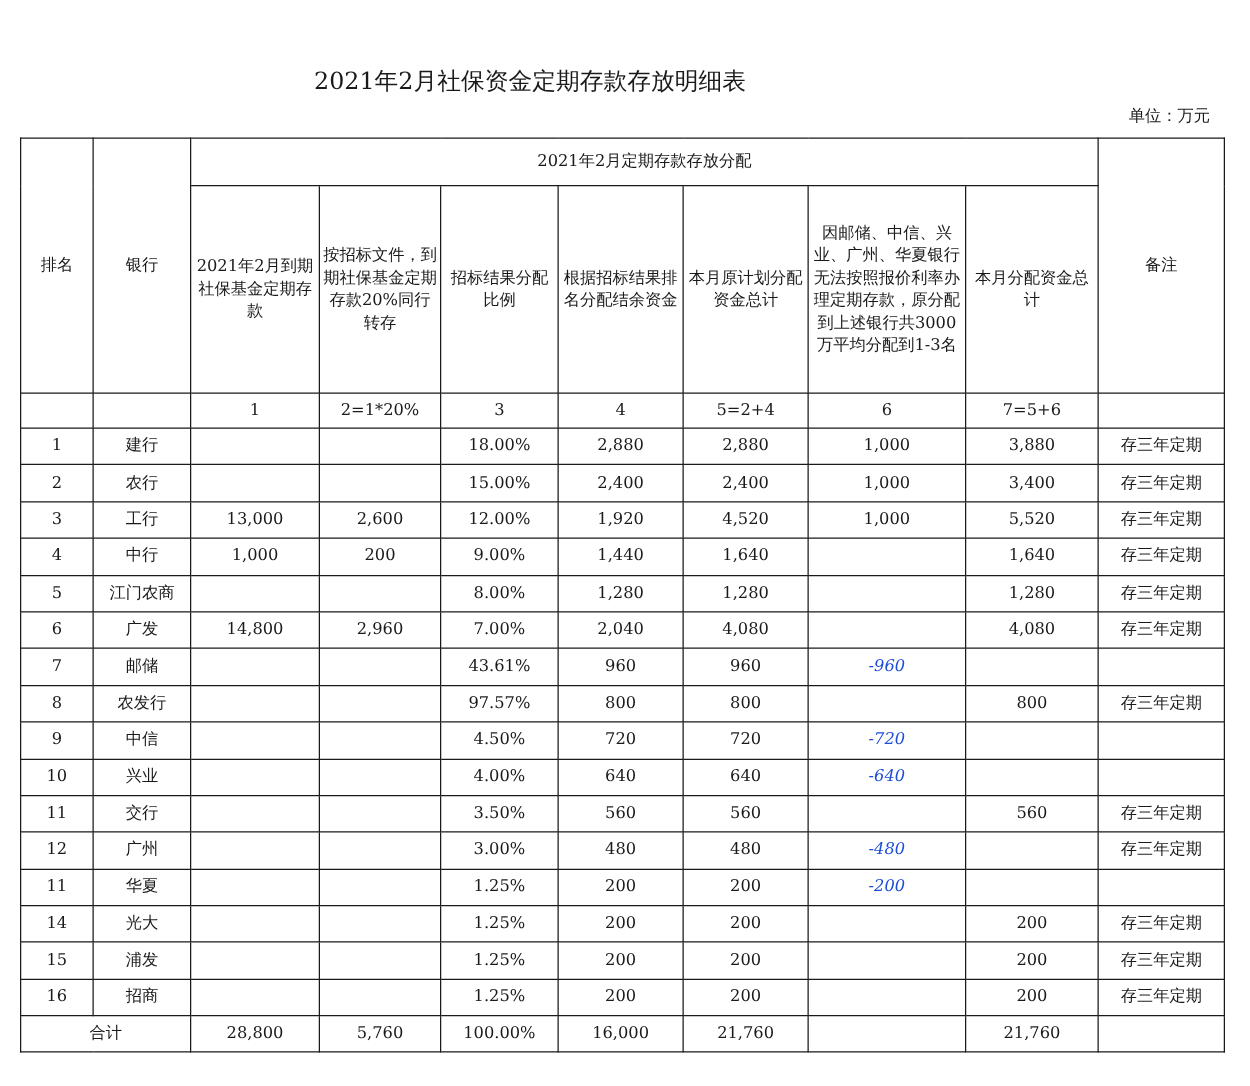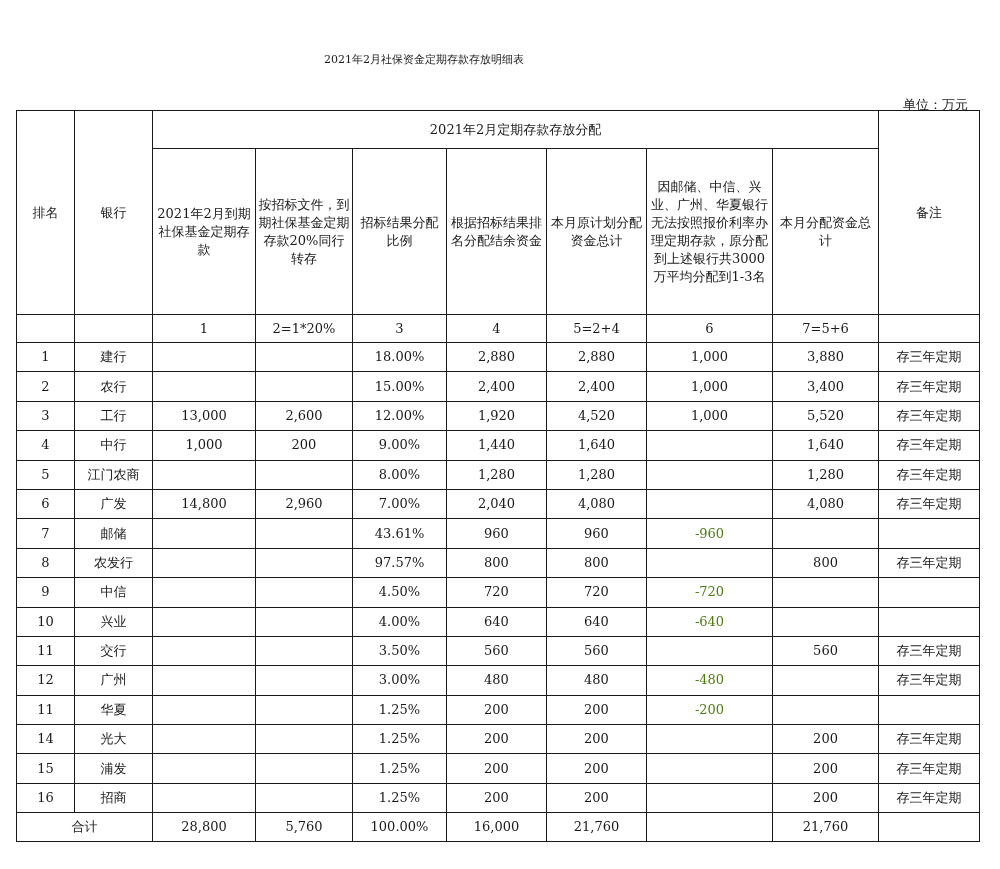--- a/index.html
+++ b/index.html
@@ -1,27 +1,27 @@
 <!DOCTYPE html>
 <html><head>
 <meta charset="utf-8">
 <style>
   html, body { margin:0; padding:0; background:#ffffff; }
   body { width:1000px; height:869px; position:relative; font-family:"DejaVu Serif","Liberation Serif",serif; color:#1a1a1a; overflow:hidden; }
-  .title { position:absolute; left:0; top:52px; width:848px; text-align:center; font-size:11px; }
-  .unit { position:absolute; right:32px; top:96px; font-size:13px; }
+  .title { position:absolute; left:0; top:52px; width:848px; text-align:center; font-size:19px; }
+  .unit { position:absolute; right:32px; top:84px; font-size:13px; }
   table.sheet { position:absolute; left:16px; top:110px; border-collapse:collapse; table-layout:fixed; width:963px; }
   table.sheet td { border:1.5px solid #1a1a1a; text-align:center; vertical-align:middle; font-size:13px; padding:0 2px; line-height:18px; overflow:hidden; white-space:nowrap; }
   table.sheet td.wrap { white-space:normal; word-break:break-all; }
   tr.grp td { height:37px;text-align:center; }
   tr.hdr td { height:165px; }
   tr.idx td { height:27px; }
   tr.row td { height:28.4px; }
   tr.total td { height:28px; }
-  .neg { color:#4d7c0f; }
+  .neg { color:#1d4ed8;font-style:italic; }
   .pct { font-size:12px; }
 </style>
 </head>
 <body>
 
 <div class="title">2021年2月社保资金定期存款存放明细表</div>
 <div class="unit">单位：万元</div>
 
 <table class="sheet">
   <colgroup>

